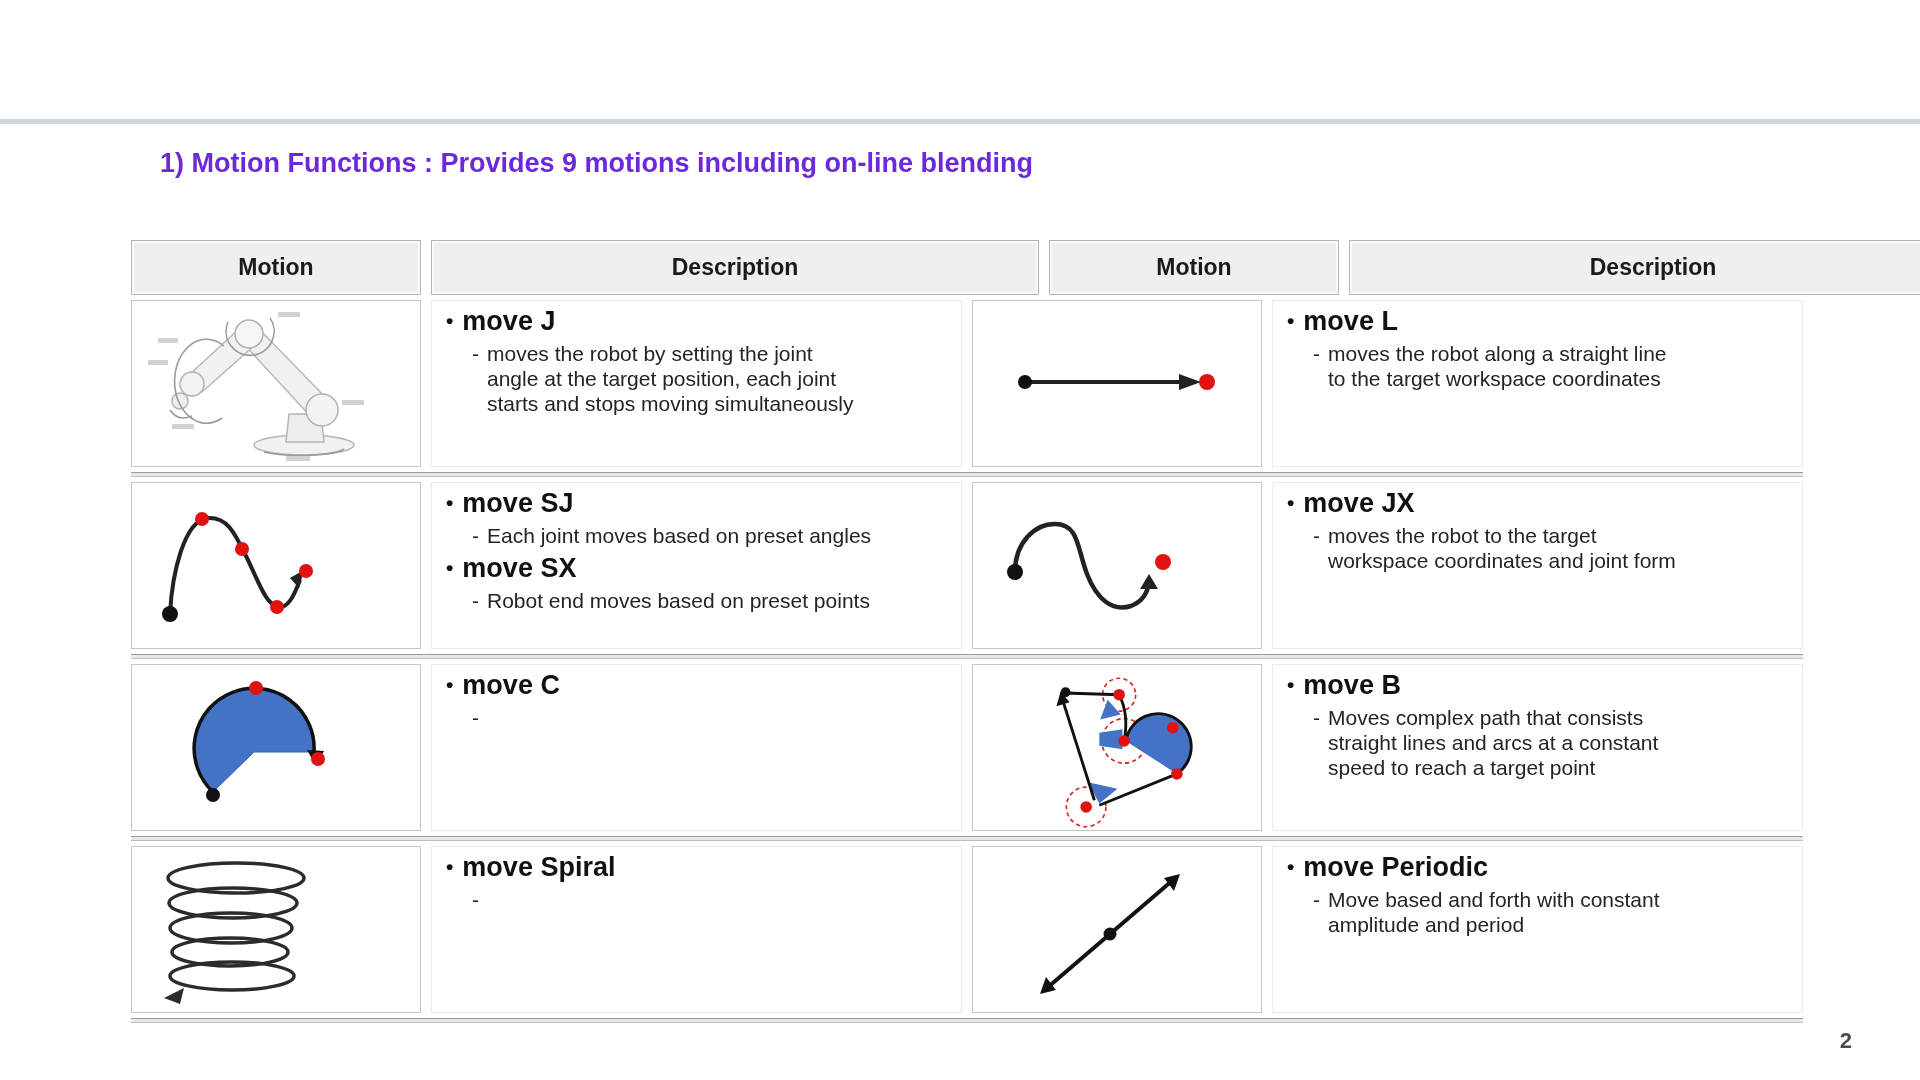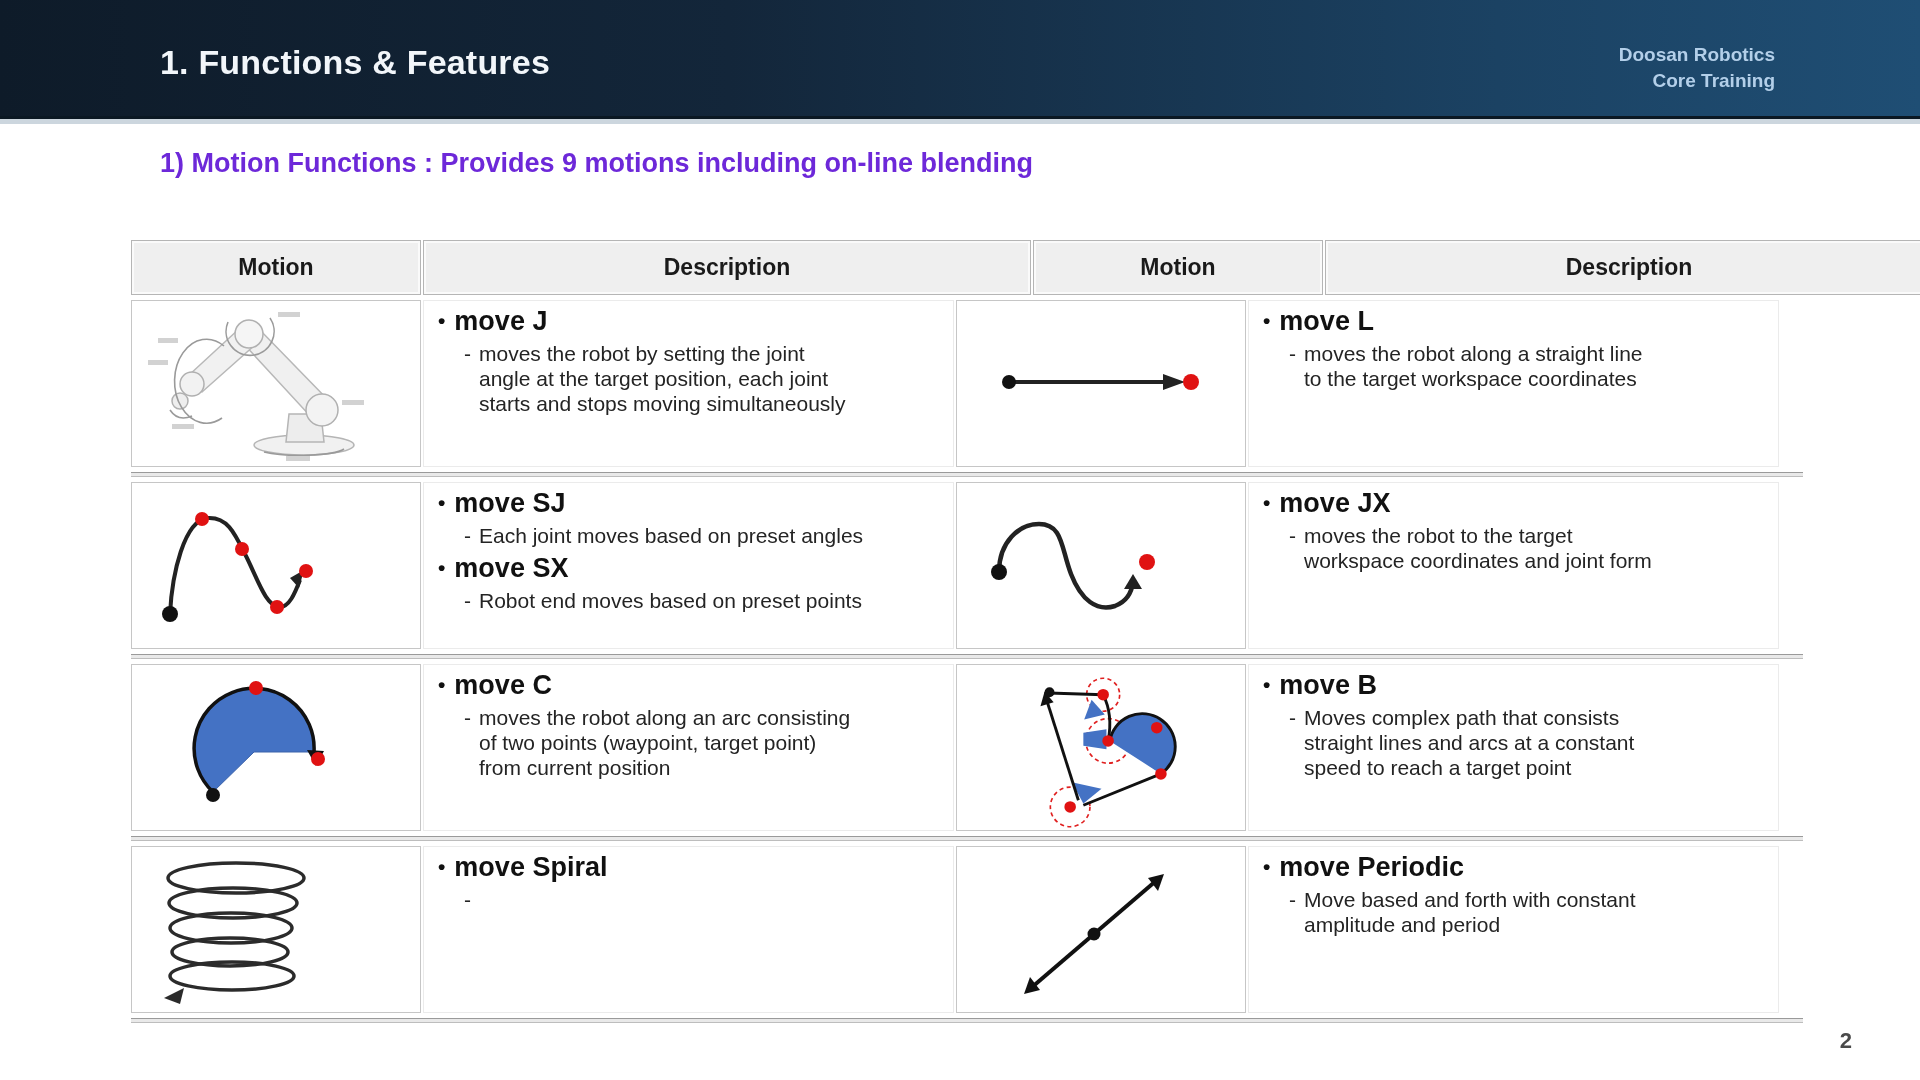--- a/index.html
+++ b/index.html
@@ -22,21 +22,21 @@
     position:absolute; right:145px; top:50%; transform:translateY(-32%);
     text-align:right; font-size:19px; font-weight:700; color:#b3cfe9; line-height:1.35;
   }
   
   .subtitle{
     position:absolute; left:160px; top:148px;
     font-size:27px; font-weight:700; color:#6d28d9;
   }
   
   .mtable{position:absolute; left:131px; top:240px; width:1672px;}
-  .trow{display:flex; gap:2px;}
+  .trow{display:flex; gap:10px;}
   .thead .cell{
     flex:0 0 auto; height:55px; box-sizing:border-box;
     background:#efefef; border:1px solid #b5b5b5;
     display:flex; align-items:center; justify-content:center;
     font-size:23px; font-weight:700; color:#1a1a1a;
     box-shadow:inset 0 0 0 2px #fafafa;
   }
   .w-motion{width:290px;} .w-desc{width:608px;}
   .tbody{height:167px; margin-top:5px;}
   .mcell{
@@ -59,27 +59,20 @@
   .item .dt{white-space:pre-line;}
   .item + .item{margin-top:4px;}
   
   .pagenum{position:absolute; right:68px; bottom:26px; font-size:22px; font-weight:700; color:#4a4a4a;}
 </style>
 </head>
 <body>
 
 <div class="slide">
 
-  <header class="topbar">
-    <h1>1. Functions &amp; Features</h1>
-    <div class="brand">
-      <div>Doosan Robotics</div>
-      <div>Core Training</div>
-    </div>
-  </header>
   <div class="topbar-sep"></div>
 
   <div class="subtitle">1) Motion Functions : Provides 9 motions including on-line blending</div>
 
   <div class="mtable">
 
     <div class="trow thead">
       <div class="cell w-motion">Motion</div>
       <div class="cell w-desc">Description</div>
       <div class="cell w-motion">Motion</div>
@@ -219,23 +212,20 @@
         </svg>
       </div>
       <div class="dcell">
         <div class="item">
           <div class="trow-title">
             <span class="b">•</span>
             <span>move C</span>
           </div>
           <div class="d">
             <span class="dash">-</span>
-            <span class="dt">moves the robot along an arc consisting
-of two points (waypoint, target point)
-from current position</span>
           </div>
         </div>
       </div>
       <div class="mcell">
         <svg width="231" height="165" viewBox="0 0 280 200">
           <circle cx="142" cy="36" r="20" fill="none" stroke="#e02020" stroke-width="2" stroke-dasharray="5 4"></circle>
           <circle cx="148" cy="92" r="27" fill="none" stroke="#e02020" stroke-width="2" stroke-dasharray="5 4"></circle>
           <circle cx="102" cy="172" r="24" fill="none" stroke="#e02020" stroke-width="2" stroke-dasharray="5 4"></circle>
           <polygon points="128,42 119,66 144,60" fill="#4472c4"></polygon>
           <polygon points="118,82 146,78 146,102 118,98" fill="#4472c4"></polygon>

